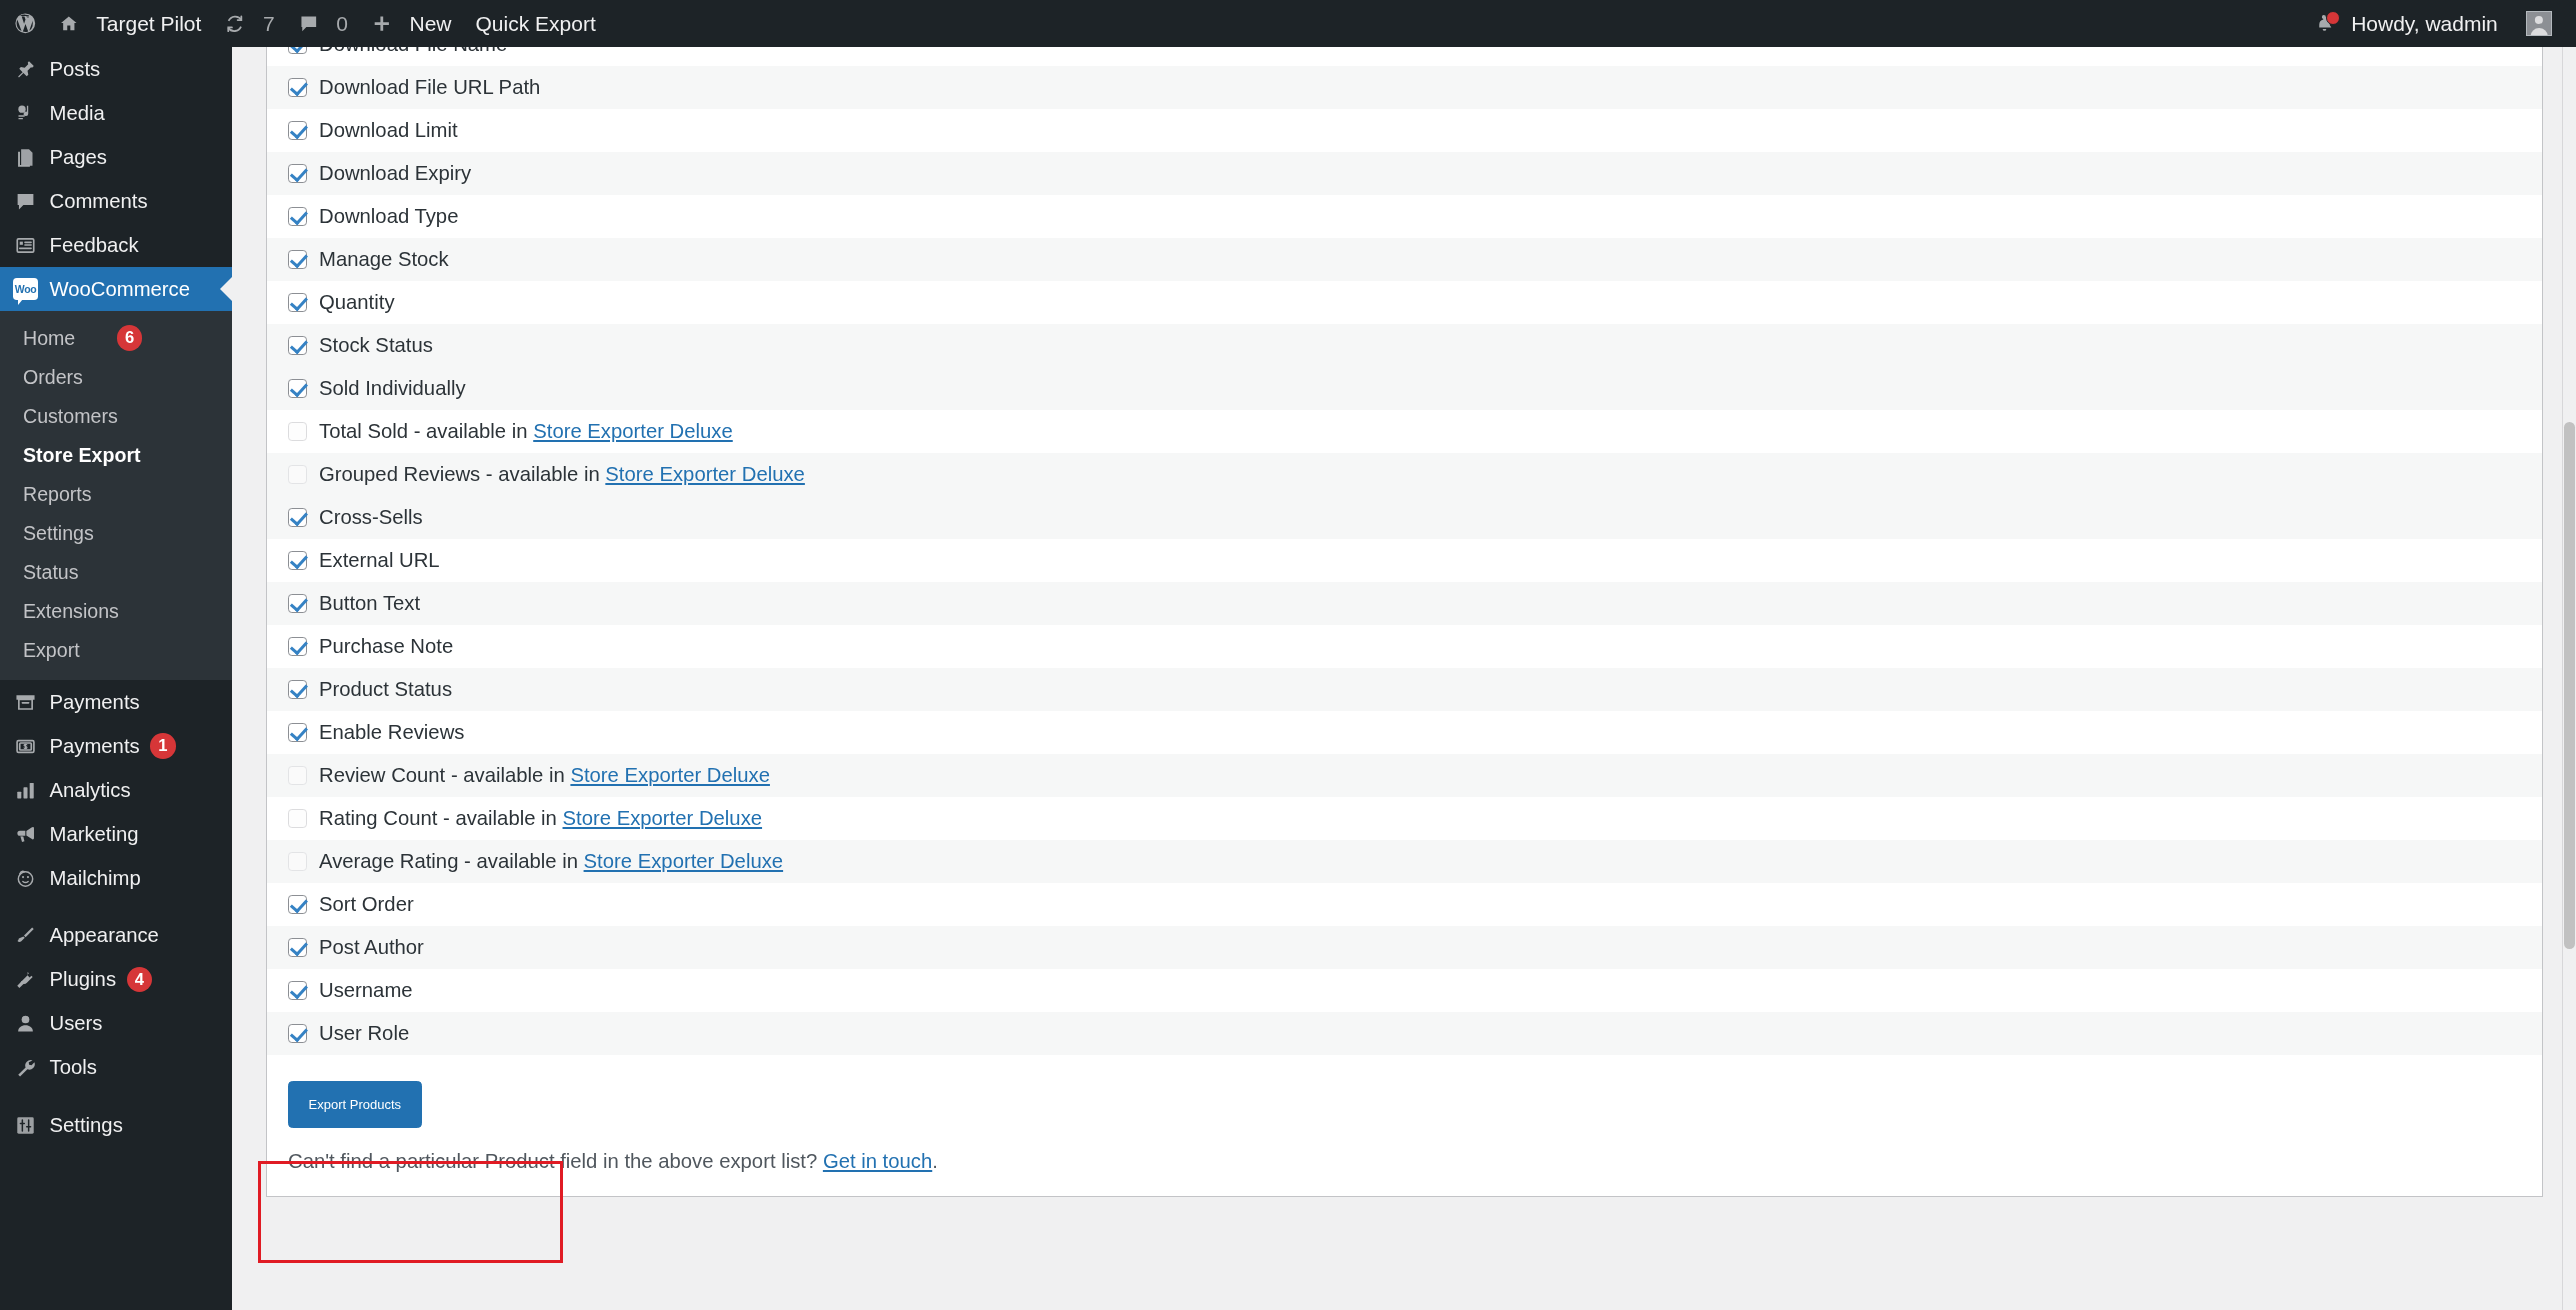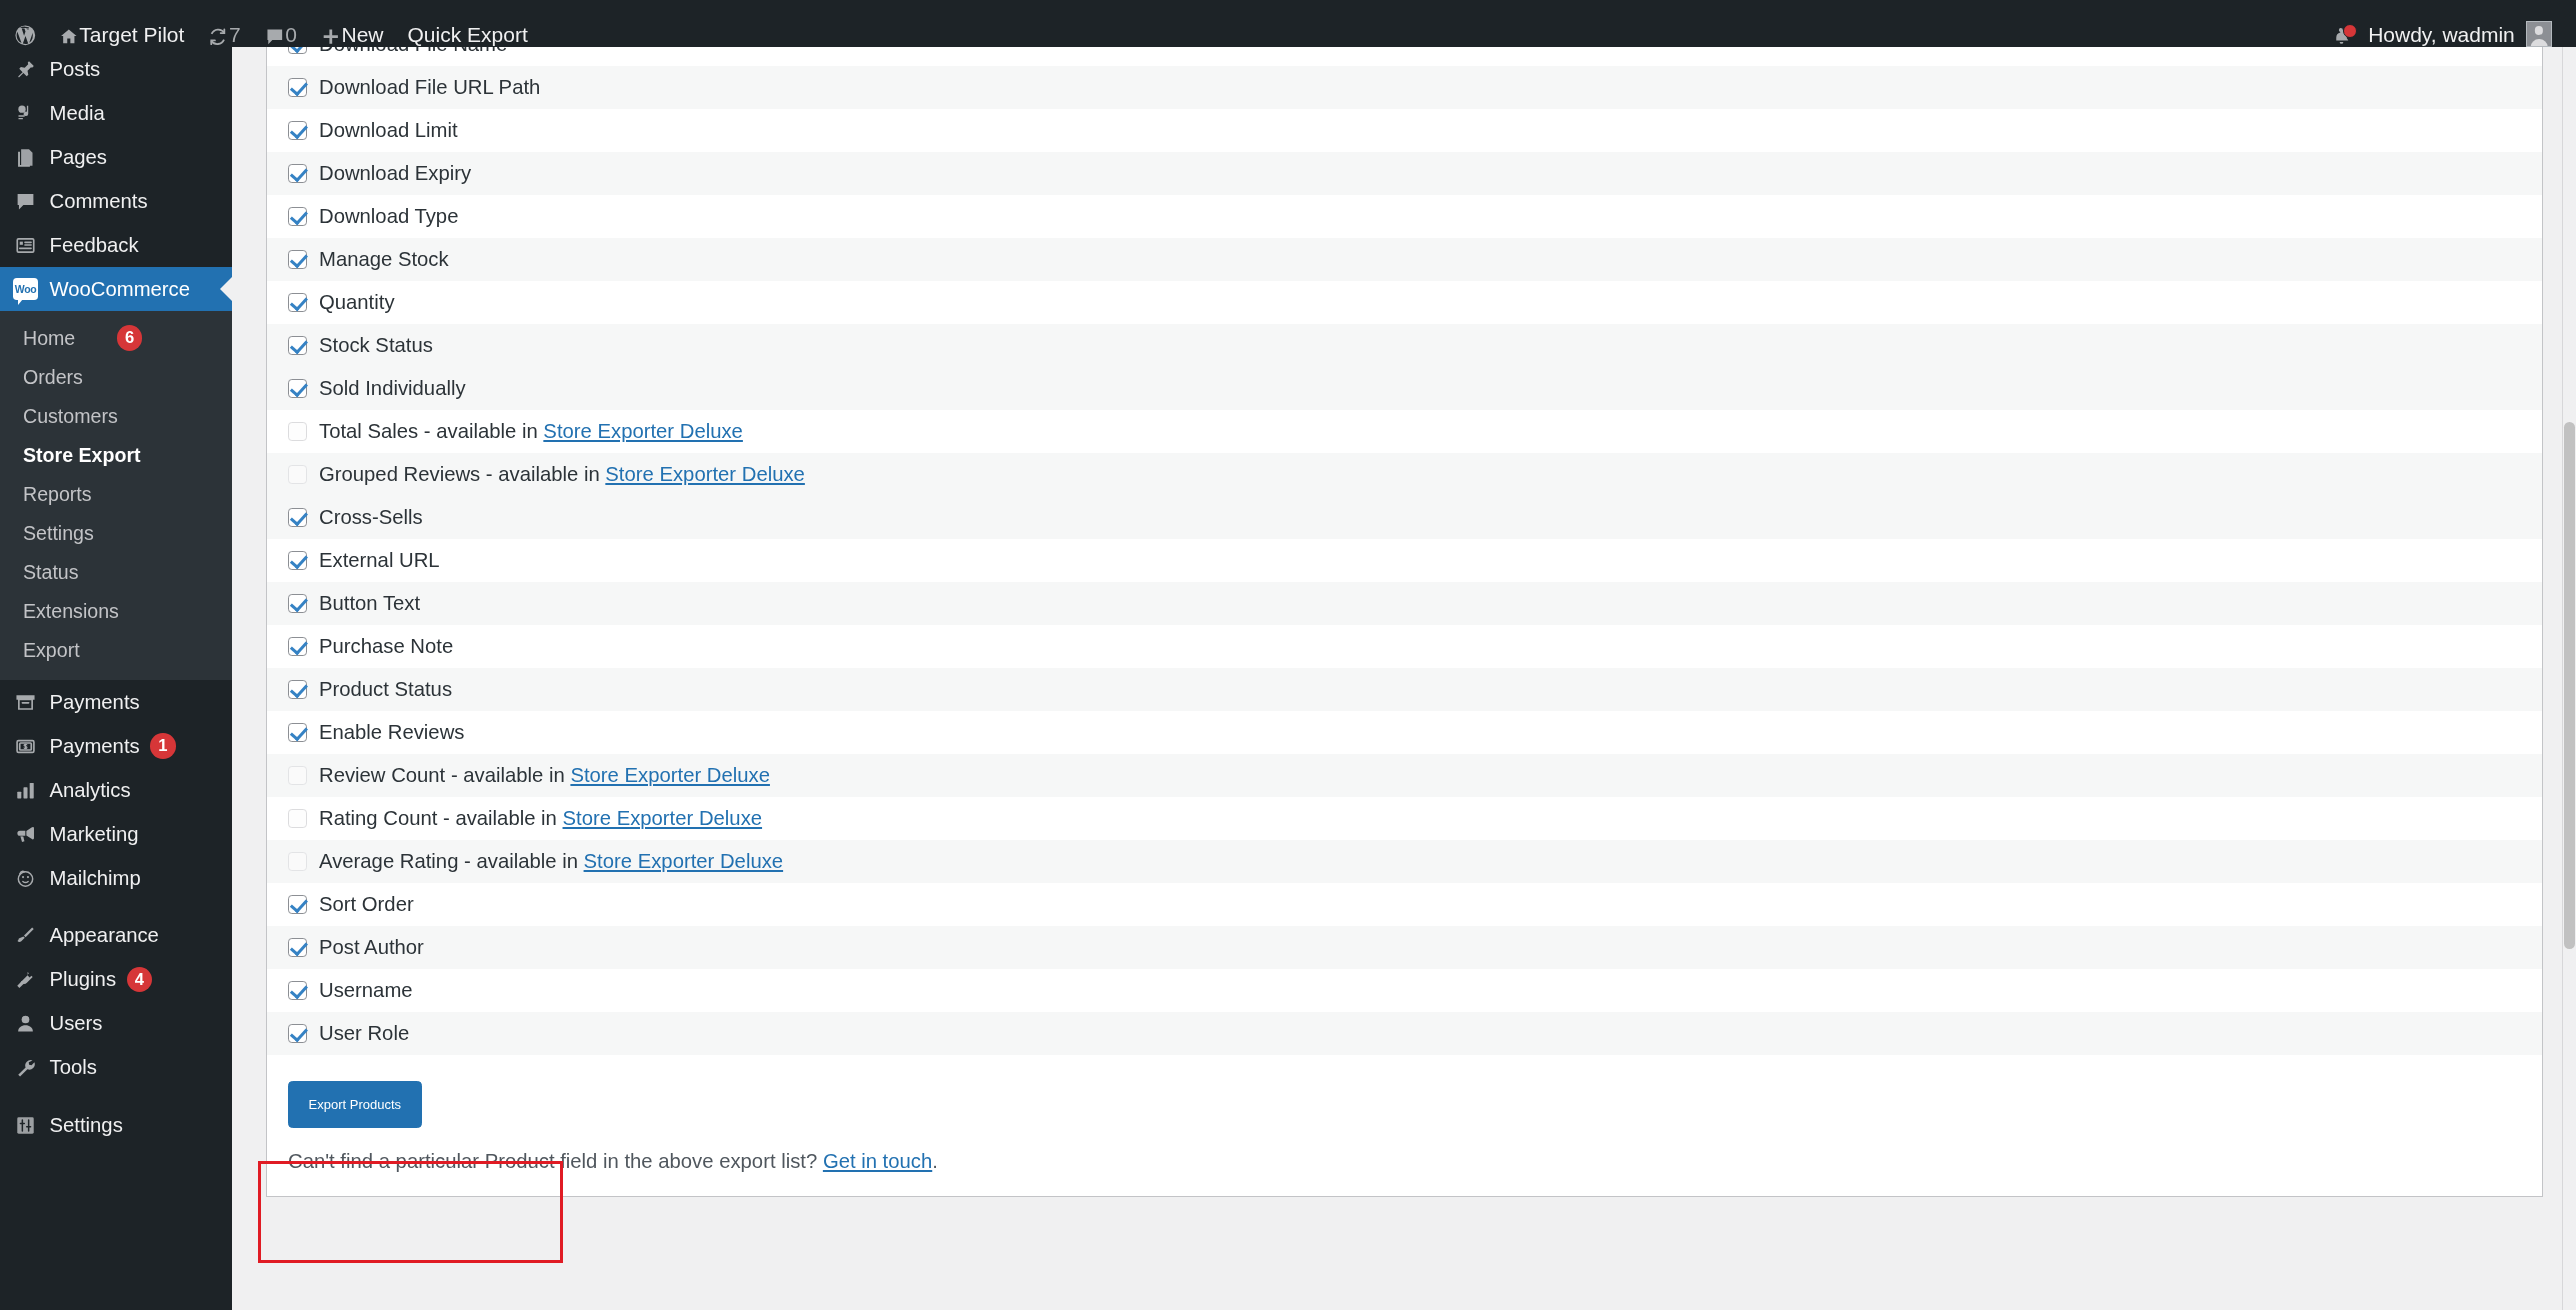--- a/index.html
+++ b/index.html
@@ -14,21 +14,21 @@
   #adminbar {
     position: absolute; top: 0; left: 0;
     width: 2576px; height: 47px;
     background: #1d2327;
     display: flex; align-items: center;
     color: #c3c4c7;
     font-size: 21px;
     z-index: 50;
   }
   .ab-item {
-    display: flex; align-items: flex-end; gap: 1px;
+    display: flex; align-items: center; gap: 18px;
     height: 47px; padding: 0 12px;
     white-space: nowrap;
   }
   .ab-item.logo { padding-left: 13.6px; padding-right: 10.5px; }
   .ab-spacer { flex: 1 1 auto; }
   .ab-right { display: flex; align-items: center; }
   .ab-icon { display: inline-block; line-height: 0; }
   .ab-count { color: #a7aaad; font-size: 21px; }
   .ab-label { color: #f0f0f1; font-size: 21px; }
 
@@ -511,21 +511,21 @@
         <div class="row alt">
           <span class="cb on"></span>
           <span class="lbl">Stock Status</span>
         </div>
         <div class="row alt">
           <span class="cb on"></span>
           <span class="lbl">Sold Individually</span>
         </div>
         <div class="row">
           <span class="cb off"></span>
-          <span class="lbl">Total Sales - available in</span>
+          <span class="lbl">Total Sold - available in</span>
           <span>&nbsp;</span>
           <a class="sed" href="#">Store Exporter Deluxe</a>
         </div>
         <div class="row alt">
           <span class="cb off dim"></span>
           <span class="lbl">Grouped Reviews - available in</span>
           <span>&nbsp;</span>
           <a class="sed" href="#">Store Exporter Deluxe</a>
         </div>
         <div class="row alt">

